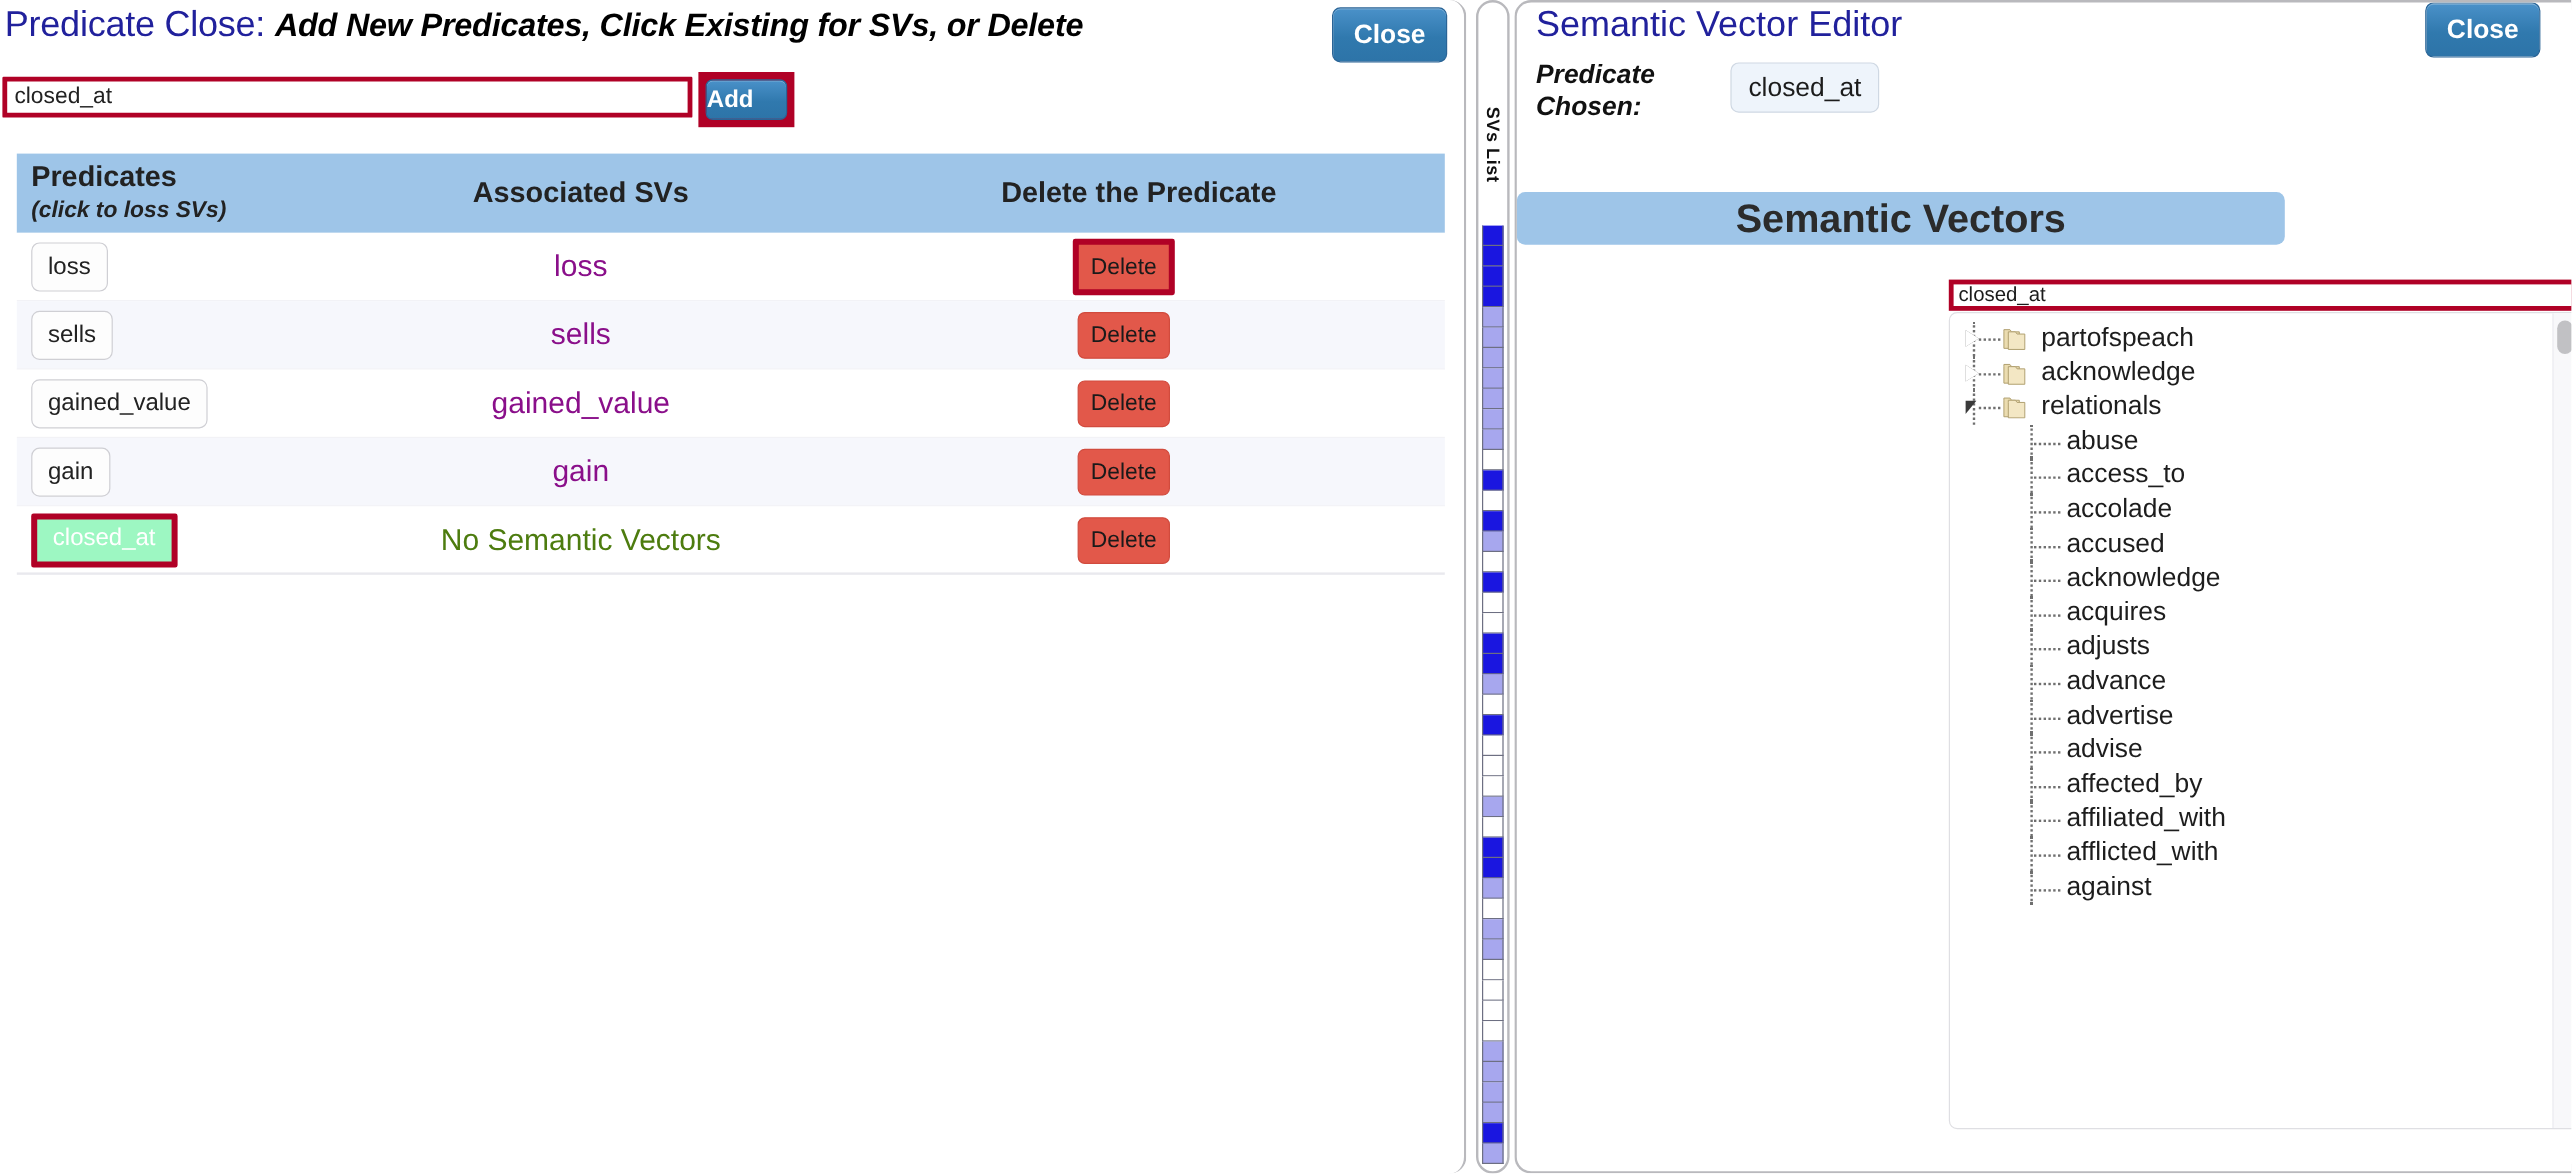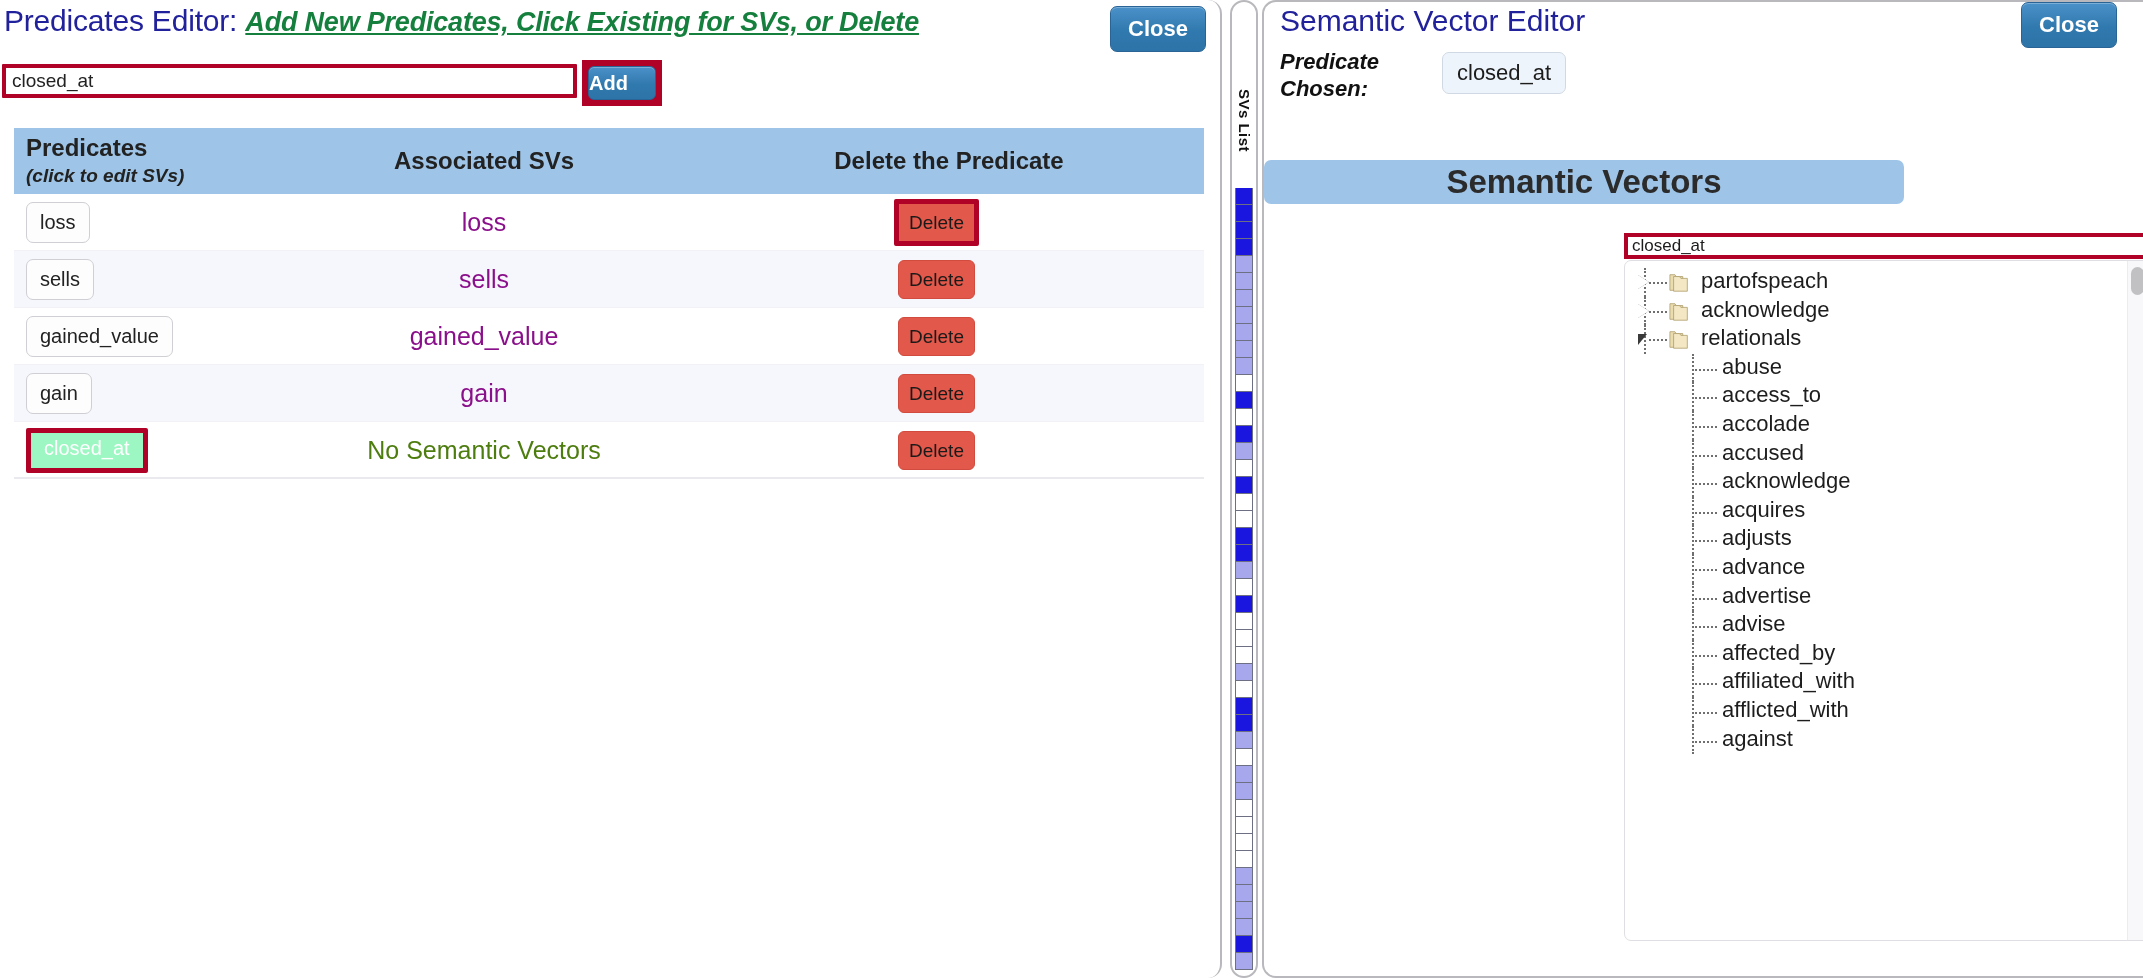--- a/index.html
+++ b/index.html
@@ -43,25 +43,24 @@
   .pe-title {
     position: absolute;
     left: 4px; top: 4px;
     font-size: 30px;
     color: #21219c;
     white-space: nowrap;
     letter-spacing: -0.2px;
   }
   .pe-title .lead { font-weight: 400; }
   .pe-title .sub {
-    color: #15803d;
+    color: #000000;
     font-style: italic;
     font-weight: bold;
     font-size: 27px;
-    text-decoration: underline;
   }
 
   .close-btn {
     position: absolute;
     width: 96px; height: 46px;
     border: 1px solid #2a6496;
     border-radius: 7px;
     background: linear-gradient(to bottom, #4a91c9 0%, #3079ae 55%, #2d74a8 100%);
     color: #ffffff;
     font-size: 22px;
@@ -414,39 +413,39 @@
 </style>
 </head>
 <body>
 
 <div id="app">
 
   <div id="predicate-panel">
 
     <div class="pe-header">
       <div class="pe-title">
-        <span class="lead">Predicates Editor:</span>
+        <span class="lead">Predicate Close:</span>
         <span class="sub">Add New Predicates, Click Existing for SVs, or Delete</span>
       </div>
       <div class="close-btn" id="pe-close">Close</div>
     </div>
 
     <div class="add-row">
       <input id="new-predicate-input" type="text" value="closed_at" style="">
       <div id="add-btn-wrap">
         <div id="add-btn">Add</div>
       </div>
     </div>
 
     <div id="pred-table">
 
       <div class="pt-head">
         <div class="th th-predicates">
           <span>Predicates</span>
-          <span class="hint">(click to edit SVs)</span>
+          <span class="hint">(click to loss SVs)</span>
         </div>
         <div class="th th-svs">Associated SVs</div>
         <div class="th th-del">Delete the Predicate</div>
       </div>
 
       <div id="pred-rows">
           <div class="pt-row">
             <div class="pred-chip">loss</div>
             <div class="sv-label">loss</div>
             <div class="del-btn focus">Delete</div>

